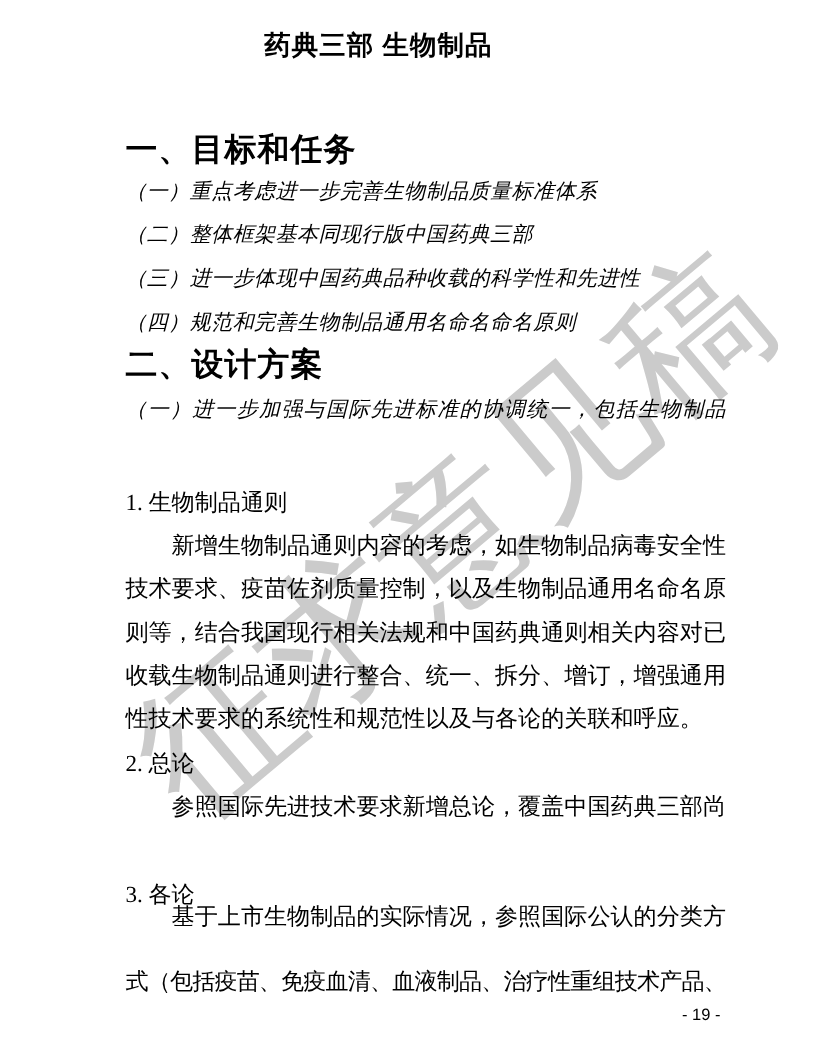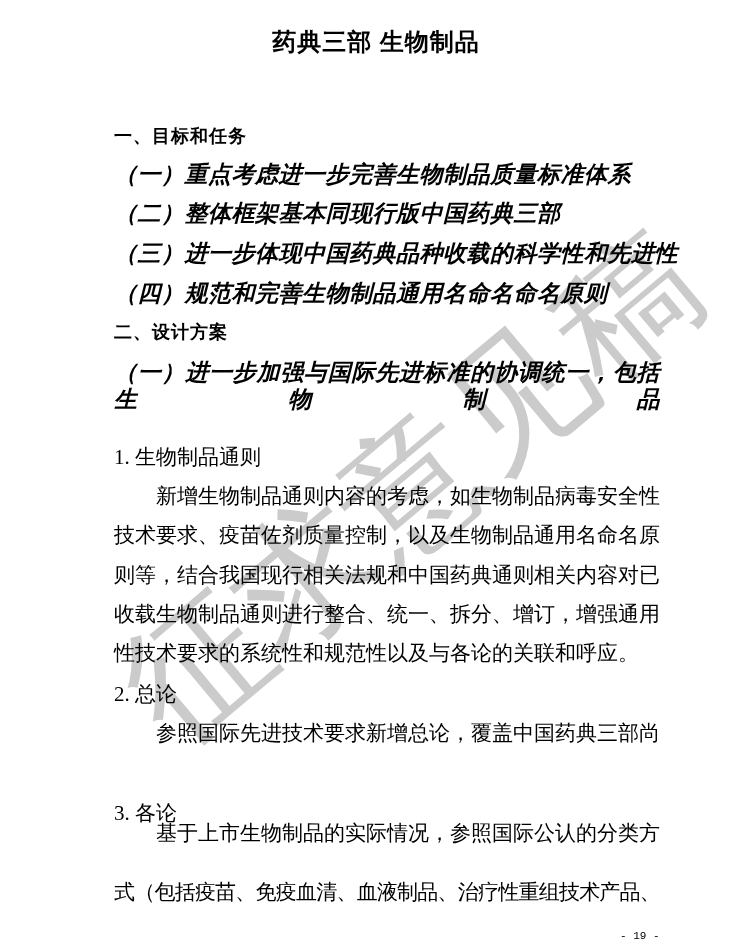--- a/index.html
+++ b/index.html
@@ -36,46 +36,44 @@
     width:546px;
     text-align:justify;
     text-align-last:justify;
     text-justify:inter-character;
   }
   .indent { left:156px; width:504px; }
   .tight { letter-spacing:-0.8px; }
   .heiti {
     font-family:Liberation Sans, sans-serif;
     font-weight:bold;
-    font-size:18px;
+    font-size:29px;
     letter-spacing:1px;
   }
   .kaiti {
     font-family:"Liberation Serif", serif;
     font-style:italic;
-    font-weight:bold;
-    font-size:23px;
+    font-weight:normal;
+    font-size:19px;
     letter-spacing:0.5px;
   }
   .title {
     left:0; width:688px;
     text-align:center;
     font-family:"Liberation Sans", sans-serif;
     font-weight:bold;
     font-size:24px;
     letter-spacing:1px;
-    margin-left:32px;
   }
   .pageno {
     position:absolute;
     left:620px; top:914px;
-    font-size:11px;
-    font-family:Liberation Mono, monospace;
+    font-size:15px;
+    font-family:Liberation Sans, sans-serif;
     z-index:1;
-    margin-top:16px;
   }
 </style>
 </head>
 <body>
 
 <div class="page">
 
   <div class="wm">征求意见稿</div>
 
   <div class="ln title" style="top:28px">药典三部 生物制品</div>

